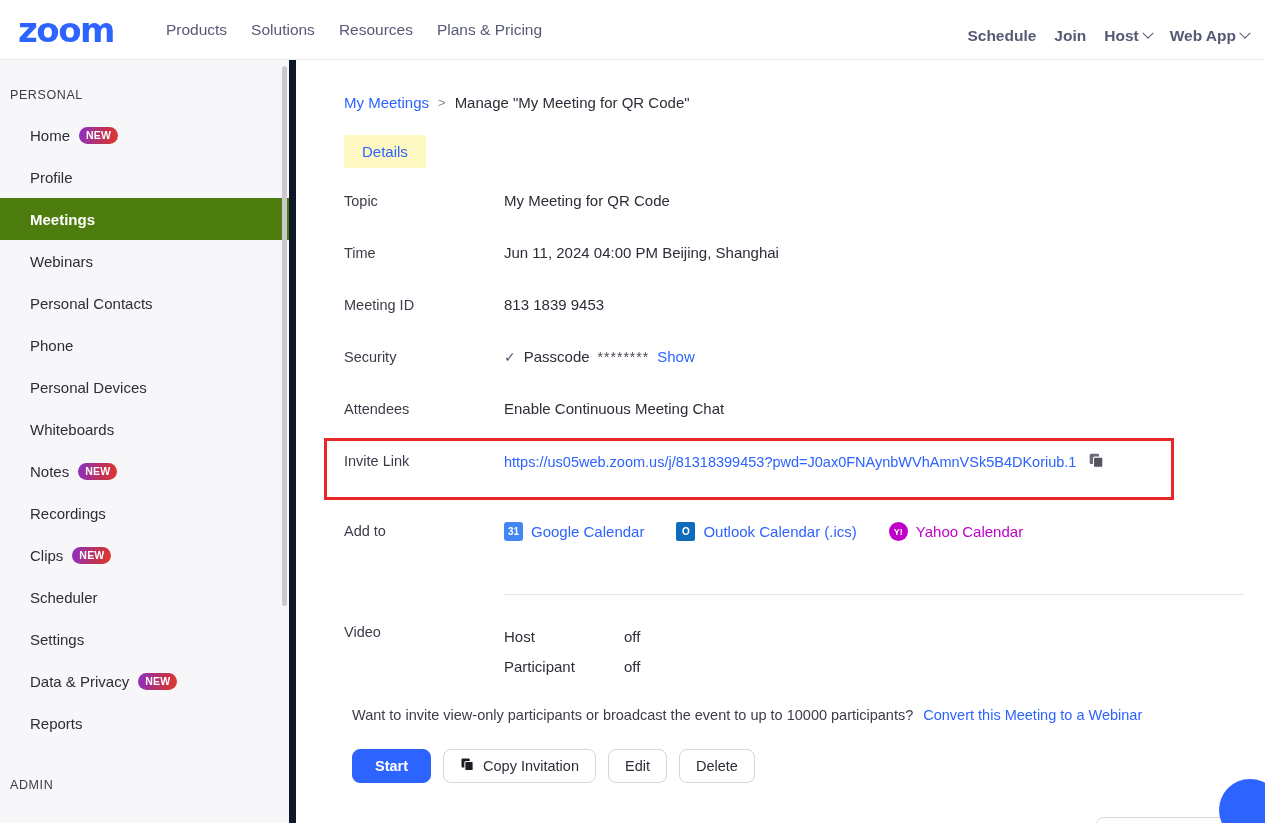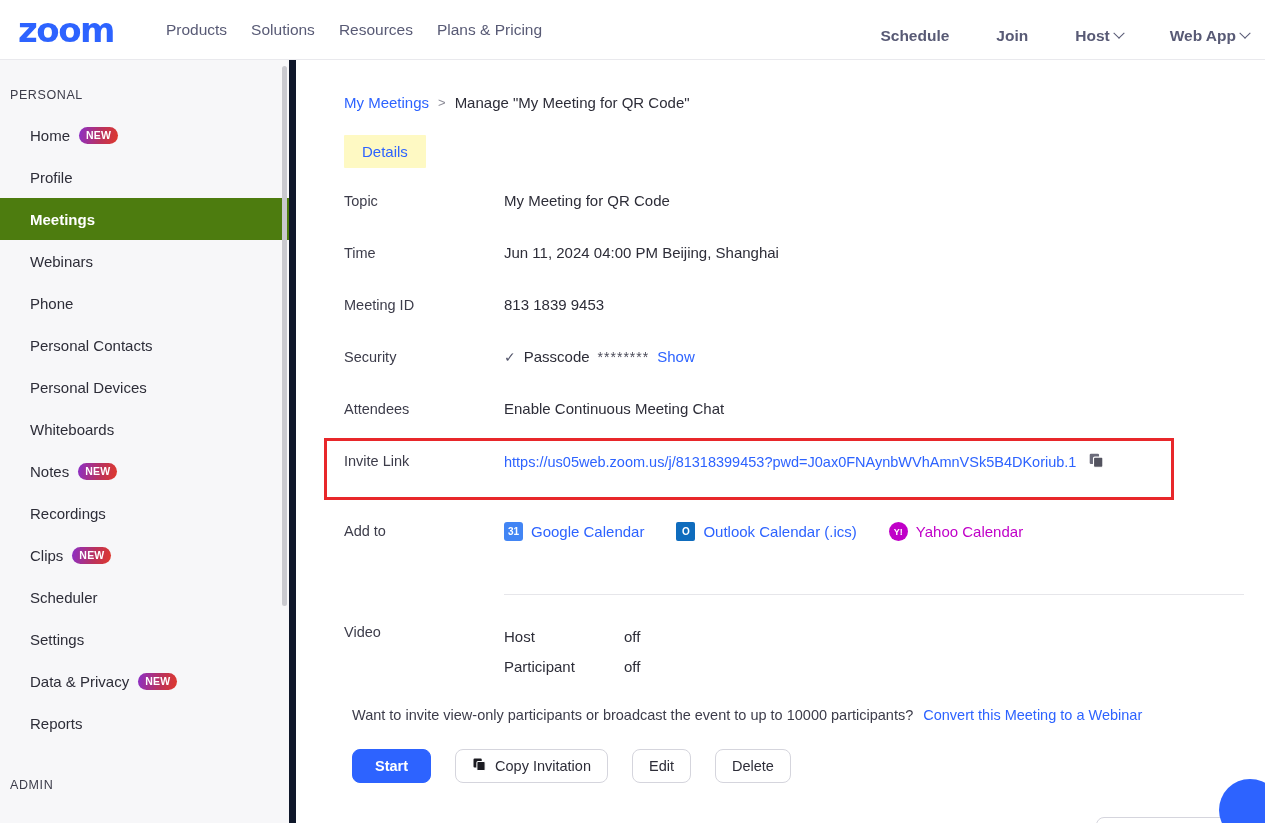--- a/index.html
+++ b/index.html
@@ -26,21 +26,21 @@
     color: #2d63ff;
     font-family: "DejaVu Sans", sans-serif;
     line-height: 1;
   }
   .nav-left { display: flex; align-items: center; margin-left: 52px; gap: 24px; }
   .nav-left a {
     font-size: 15.5px; color: #585a75; text-decoration: none; font-weight: 400;
   }
   .nav-right {
     position: absolute; right: 16px; top: 0; height: 71px;
-    display: flex; align-items: center; gap: 47px;
+    display: flex; align-items: center; gap: 18px;
   }
   .nav-right a {
     font-size: 15.5px; color: #585a75; text-decoration: none; font-weight: 700;
     display: flex; align-items: center; gap: 5px;
   }
   .caret {
     display: inline-block; width: 8px; height: 8px;
     border-right: 1.6px solid #585a75; border-bottom: 1.6px solid #585a75;
     transform: rotate(45deg) translate(-2px,-2px);
   }
@@ -159,21 +159,21 @@
   .vrow { display: flex; height: 30px; align-items: center; }
   .vrow-k { width: 120px; font-size: 15px; color: #2d2d38; }
   .vrow-v { font-size: 15px; color: #2d2d38; }
 
   .webinar-note {
     margin: 26px 0 0 8px; font-size: 14.5px; color: #3c3c4a;
     display: flex; gap: 10px; align-items: center;
   }
 
   .actions {
-    margin: 26px 0 0 8px; display: flex; align-items: flex-start; gap: 24px;
+    margin: 26px 0 0 8px; display: flex; align-items: flex-start; gap: 12px;
   }
   .btn {
     height: 34px; padding: 0 16px; border-radius: 8px;
     border: 1px solid #d5d5dd; background: #fff; color: #2d2d38;
     font-size: 14.5px; cursor: pointer; display: flex; align-items: center; gap: 8px;
     font-family: "Liberation Sans", sans-serif;
   }
   .btn.primary {
     background: #2d63ff; border-color: #2d63ff; color: #fff; font-weight: 700;
     padding: 0 22px;
@@ -228,24 +228,24 @@
         <div class="sb-item">
           <span>Profile</span>
         </div>
         <div class="sb-item active">
           <span>Meetings</span>
         </div>
         <div class="sb-item">
           <span>Webinars</span>
         </div>
         <div class="sb-item">
+          <span>Personal Contacts</span>
+        </div>
+        <div class="sb-item">
           <span>Phone</span>
-        </div>
-        <div class="sb-item">
-          <span>Personal Contacts</span>
         </div>
         <div class="sb-item">
           <span>Personal Devices</span>
         </div>
         <div class="sb-item">
           <span>Whiteboards</span>
         </div>
         <div class="sb-item">
           <span>Notes</span>
           <span class="badge-new">NEW</span>

